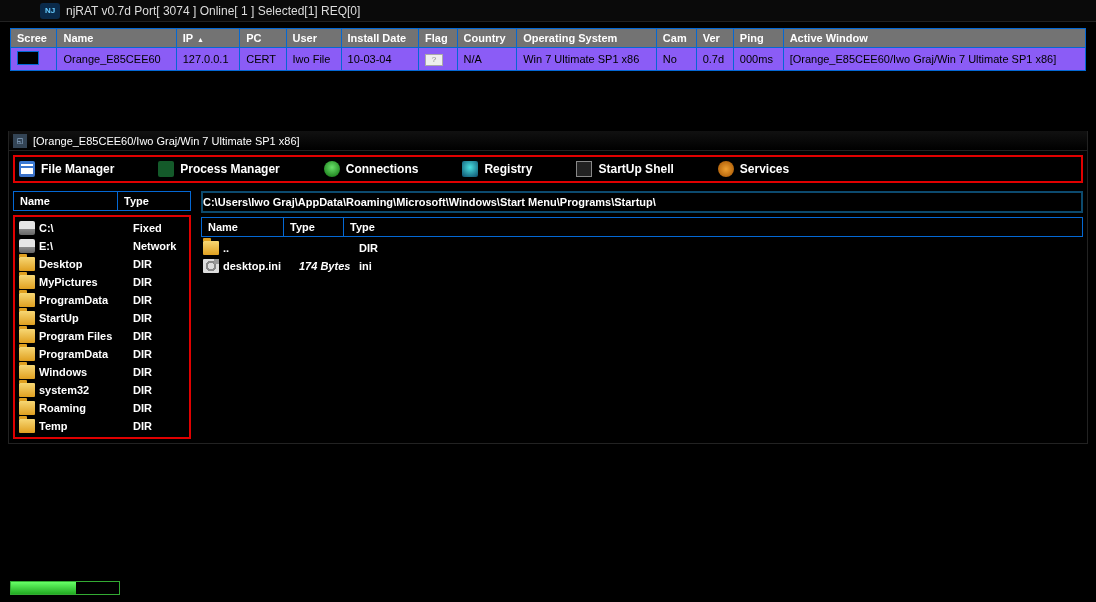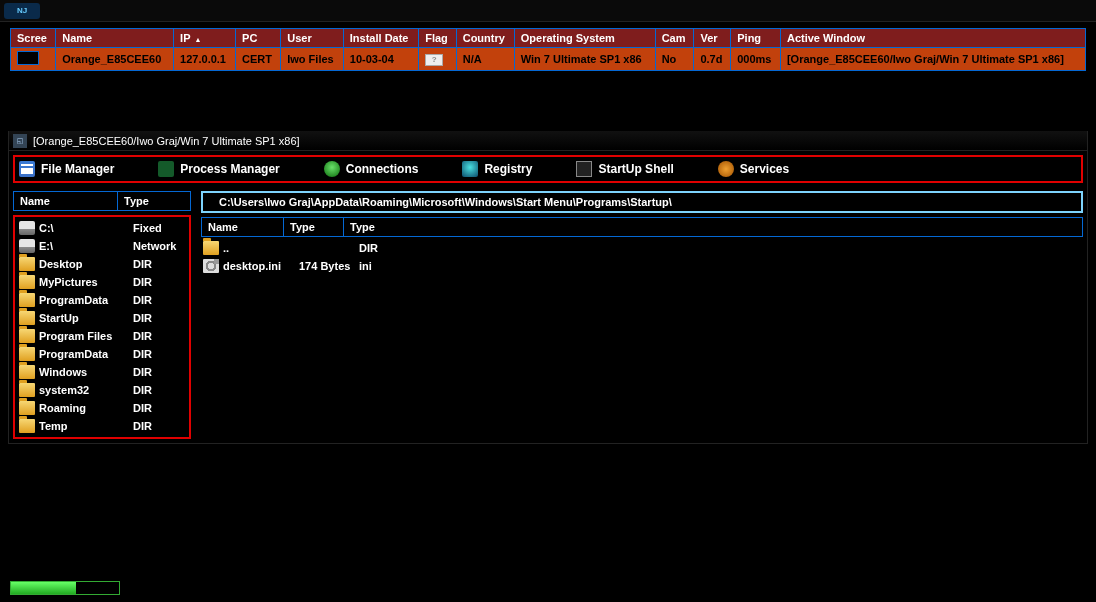--- a/index.html
+++ b/index.html
@@ -15,53 +15,53 @@
 .main-titlebar {
   height: 22px;
   background: #0a0a0a;
   border-bottom: 1px solid #222;
   display: flex;
   align-items: center;
   padding: 0 4px;
   font-size: 12px;
 }
 .main-titlebar .app-icon {
-  width: 36px; height: 16px;
+  width: 20px; height: 16px;
   background: #0a2a4a;
   border-radius: 3px;
   margin-right: 6px;
   display: flex; align-items: center; justify-content: center;
-  font-size: 8px; color: #6cf; font-weight: bold;
+  font-size: 8px; color: #6cf; font-weight: bold; margin-left: 36px;
 }
 .main-titlebar .title-text { color: #ddd; }
 .connections-panel {
   padding: 6px 10px 10px 10px;
 }
 .conn-table {
   border: 1px solid #0468d4;
   border-collapse: collapse;
   width: 100%;
 }
 .conn-table th, .conn-table td {
   border: 1px solid #0468d4;
   padding: 3px 6px;
   text-align: left;
   font-size: 11px;
   white-space: nowrap;
 }
 .conn-table th {
-  background: #7f1d1d;
+  background: #737373;
   color: #fff;
   font-weight: bold;
   vertical-align: top;
 }
 .conn-table tbody tr {
-  background: #c2410c;
+  background: #8b5cf6;
   color: #000;
-  font-weight: bold;
+  font-weight: normal;
 }
 .conn-table tbody td { color: #000; }
 .sort-arrow { font-size: 7px; color: #fff; margin-left: 4px;}
 .flag-cell {
   width: 18px; height: 12px;
   background: #eee;
   display: inline-block;
   border: 1px solid #aaa;
   text-align: center;
   font-size: 8px;
@@ -184,22 +184,22 @@
 }
 .row-icon.folder:before {
   content:"";
   position:absolute; left:0; top:-3px; width:8px; height:3px;
   background: #e0a020;
   border-radius: 1px 1px 0 0;
 }
 .left-row .name { width: 94px; }
 .left-row .type { }
 .path-bar {
-  border: 2px solid #7dd3fc;
-  padding: 3px 16px;
+  border: 2px solid #0c4a6e;
+  padding: 3px 0;
   color: #fff;
   font-weight: bold;
   font-size: 11px;
   margin-bottom: 4px;
   background: #000;
 }
 .right-header {
   display: flex;
   border: 1px solid #0468d4;
 }
@@ -231,21 +231,21 @@
   margin-right: 4px;
 }
 .row-icon.file {
   background: linear-gradient(#fff,#ddd);
   border-radius: 1px;
   position: relative;
 }
 .row-icon.file:before{content:""; position:absolute; right:0; top:0; width:5px; height:5px; background:#999; }
 .row-icon.file.gear { background: radial-gradient(circle, #ddd 30%, #888 30%, #888 50%, #ddd 50%);}
 .right-row .name { width: 76px; }
-.right-row .size { width: 60px; }
+.right-row .size { width: 60px; font-style: italic; }
 .right-row .type { }
 .status-bar {
   position: absolute;
   left: 10px;
   bottom: 6px;
   height: 16px;
   display: flex;
   align-items: center;
 }
 .progress {
@@ -260,20 +260,21 @@
   left: 0; top: 0; bottom: 0;
   width: 60%;
   background: linear-gradient(#6f6,#2a2);
 }
 </style>
 </head>
 <body>
 
 <div class="main-titlebar">
   <span class="app-icon">NJ</span>
+  <span class="title-text">njRAT v0.7d    Port[ 3074 ]    Online[ 1 ]    Selected[1] REQ[0]</span>
 </div>
 
 <div class="connections-panel">
   <table class="conn-table">
     <thead>
       <tr>
         <th>Scree</th>
         <th>Name</th>
         <th><span>IP</span><span class="sort-arrow">▲</span></th>
         <th>PC</th>
@@ -287,21 +288,21 @@
         <th>Ping</th>
         <th>Active Window</th>
       </tr>
     </thead>
     <tbody>
       <tr>
         <td><span class="screen-thumb"></span></td>
         <td>Orange_E85CEE60</td>
         <td>127.0.0.1</td>
         <td>CERT</td>
-        <td>Iwo Files</td>
+        <td>Iwo File</td>
         <td>10-03-04</td>
         <td><span class="flag-cell">?</span></td>
         <td>N/A</td>
         <td>Win 7 Ultimate SP1 x86</td>
         <td>No</td>
         <td>0.7d</td>
         <td>000ms</td>
         <td>[Orange_E85CEE60/Iwo Graj/Win 7 Ultimate SP1 x86]</td>
       </tr>
     </tbody>

